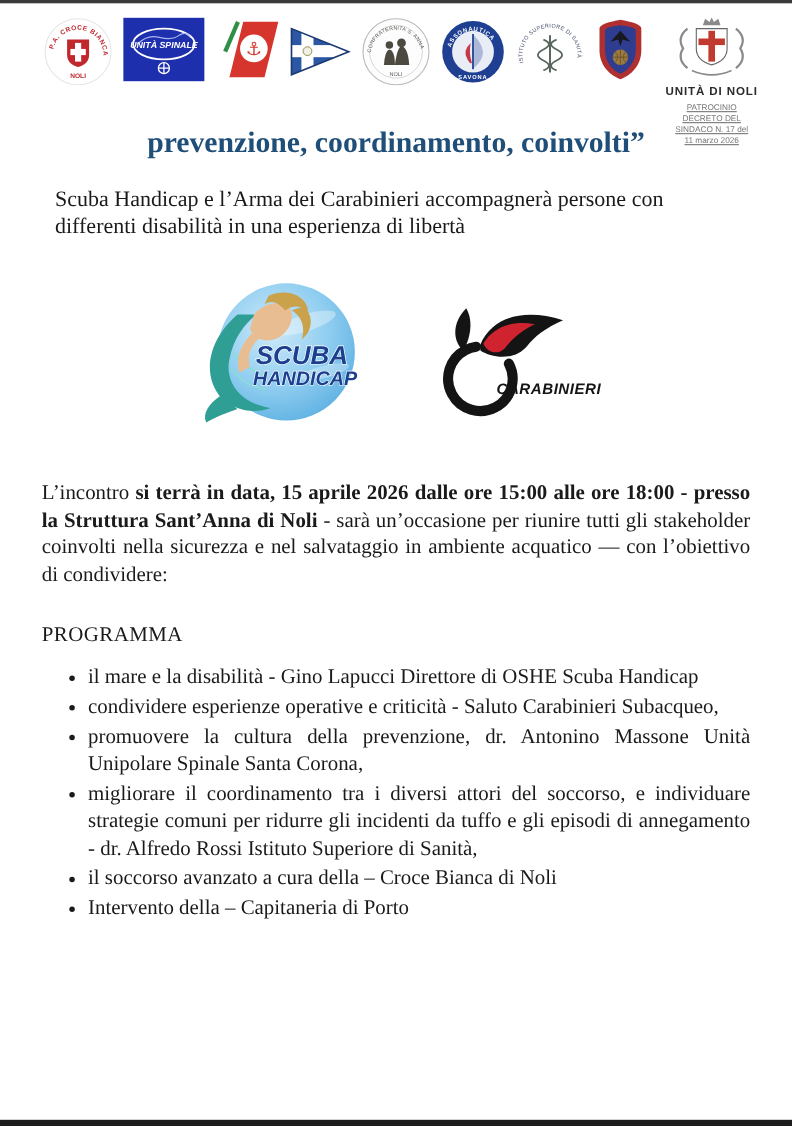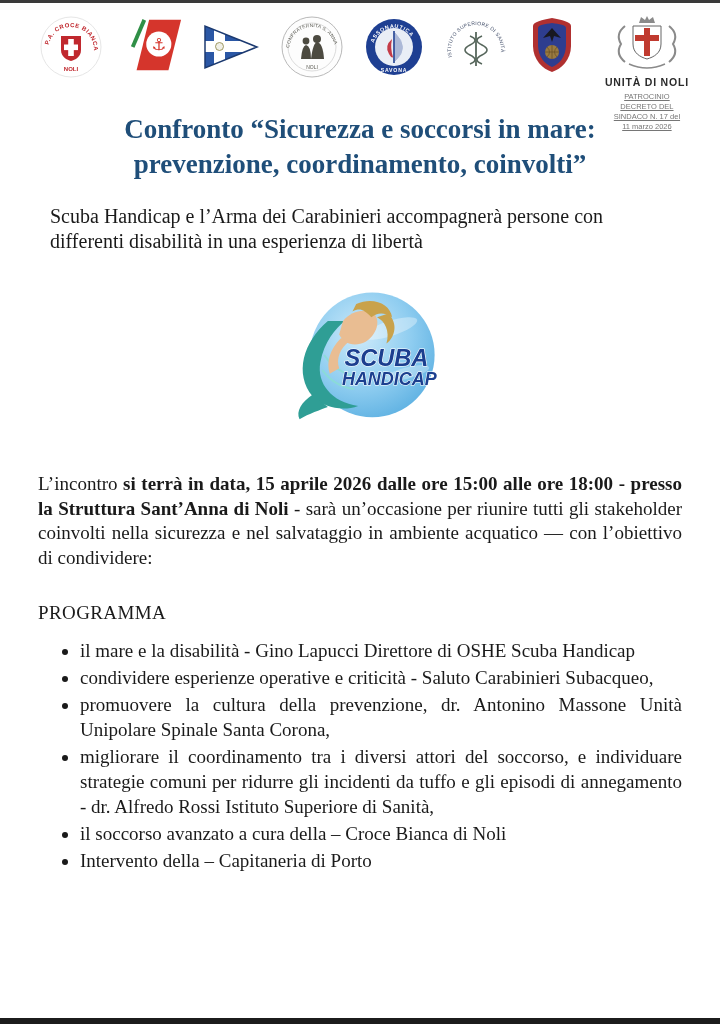--- a/index.html
+++ b/index.html
@@ -45,20 +45,30 @@
         <text font-size="6" fill="#c0282e" font-weight="bold" letter-spacing="0.5">
           <textPath href="#cbArc" startOffset="7%">P.A. CROCE BIANCA</textPath>
         </text>
         <path d="M21 20 h20 v14 c0 7 -6 10 -10 11 c-4 -1 -10 -4 -10 -11 Z" fill="#c0282e"></path>
         <rect x="28.2" y="23" width="5.6" height="17" fill="#ffffff"></rect>
         <rect x="24" y="28.5" width="14" height="5.6" fill="#ffffff"></rect>
         <text x="31" y="55" text-anchor="middle" font-size="6" fill="#c0282e" font-weight="bold">NOLI</text>
       </svg>
     </span>
 
+    <span class="logo">
+      <svg width="74" height="58" viewBox="0 0 74 58" xmlns="http://www.w3.org/2000/svg">
+        <rect width="74" height="58" fill="#1e2fae"></rect>
+        <ellipse cx="37" cy="24" rx="28" ry="14" fill="none" stroke="#ffffff" stroke-width="1.6"></ellipse>
+        <path d="M13 24 q9 -9 20 -6 q12 3 18 -2 q6 -4 10 2" stroke="#aab4f0" fill="none" stroke-width="1"></path>
+        <text x="37" y="27.5" text-anchor="middle" font-size="8" font-style="italic" font-weight="bold" fill="#ffffff">UNITÀ SPINALE</text>
+        <circle cx="37" cy="46" r="5" fill="none" stroke="#ffffff" stroke-width="1.2"></circle>
+        <path d="M37 41 v10 M32 46 h10" stroke="#ffffff" stroke-width="1.2"></path>
+      </svg>
+    </span>
 
     <span class="logo">
       <svg width="58" height="58" viewBox="0 0 60 58" xmlns="http://www.w3.org/2000/svg">
         <line x1="9" y1="31" x2="21" y2="3" stroke="#2f8f46" stroke-width="4"></line>
         <polygon points="26,3 59,3 46,55 13,55" fill="#d5352c"></polygon>
         <circle cx="36" cy="28" r="13" fill="#ffffff"></circle>
         <text x="36" y="34" text-anchor="middle" font-size="17" fill="#d5352c">⚓</text>
       </svg>
     </span>
 
@@ -152,21 +162,20 @@
       <div class="patron-caption">
         <div>PATROCINIO</div>
         <div>DECRETO DEL</div>
         <div>SINDACO N. 17 del</div>
         <div>11 marzo 2026</div>
       </div>
     </div>
   </div>
 
   <div class="title">
-    <div>Confronto “Sicurezza e soccorsi in mare:</div>
     <div>prevenzione, coordinamento, coinvolti”</div>
   </div>
 
   <p class="subtitle">Scuba Handicap e l’Arma dei Carabinieri accompagnerà persone con differenti disabilità in una esperienza di libertà</p>
 
   <div class="mid-logos">
 
     <span>
       <svg width="170" height="142" viewBox="0 0 180 150" xmlns="http://www.w3.org/2000/svg">
         <defs>
@@ -184,20 +193,29 @@
         <path d="M50 92 q14 18 34 20 M52 76 q10 16 30 22" stroke="#8adfd2" stroke-width="2" fill="none" opacity="0.8"></path>
         <path d="M72 40 C82 28 98 26 106 34 C112 42 106 56 96 62 C84 68 72 64 68 54 Z" fill="#e9bd92"></path>
         <path d="M70 58 C58 70 54 84 58 96 L68 90 C64 80 70 68 78 62 Z" fill="#e9bd92"></path>
         <path d="M86 22 C104 14 122 22 124 36 C114 30 108 32 102 36 C94 28 90 26 82 30 Z" fill="#c9a24b"></path>
         <path d="M120 32 C130 42 128 56 118 64 C122 50 116 40 108 36 Z" fill="#c9a24b"></path>
         <text x="118" y="88" text-anchor="middle" font-size="25" font-weight="bold" font-style="italic" fill="#1c3f8f" stroke="#ffffff" stroke-width="1.2" paint-order="stroke">SCUBA</text>
         <text x="121" y="108" text-anchor="middle" font-size="19" font-weight="bold" font-style="italic" fill="#1c3f8f" stroke="#ffffff" stroke-width="1.1" paint-order="stroke">HANDICAP</text>
       </svg>
     </span>
 
+    <span style="margin-top:14px;">
+      <svg width="170" height="110" viewBox="0 0 185 120" xmlns="http://www.w3.org/2000/svg">
+        <path d="M40 10 C26 24 26 42 37 52 C43 42 48 24 40 10 Z" fill="#141414"></path>
+        <path d="M54 46 C66 18 98 10 136 22 C118 30 108 38 100 48 C88 62 66 60 54 52 Z" fill="#141414"></path>
+        <path d="M57 45 C67 28 86 22 108 26 C95 32 86 40 78 50 C70 58 59 52 57 45 Z" fill="#cf2430"></path>
+        <circle cx="54" cy="80" r="32" fill="none" stroke="#141414" stroke-width="10" stroke-dasharray="162 40" stroke-linecap="round" transform="rotate(-28 54 80)"></circle>
+        <text x="70" y="95" font-size="15" font-weight="bold" font-style="italic" fill="#141414" letter-spacing="0.5">CARABINIERI</text>
+      </svg>
+    </span>
   </div>
 
   <p class="intro"><span>L’incontro </span><b>si terrà in data, 15 aprile 2026 dalle ore 15:00 alle ore 18:00 - presso la Struttura Sant’Anna di Noli</b><span> - sarà un’occasione per riunire tutti gli stakeholder coinvolti nella sicurezza e nel salvataggio in ambiente acquatico — con l’obiettivo di condividere:</span></p>
 
   <div class="program-heading">PROGRAMMA</div>
 
   <ul class="program-list">
     <li>il mare e la disabilità - Gino Lapucci Direttore di OSHE Scuba Handicap</li>
     <li>condividere esperienze operative e criticità - Saluto Carabinieri Subacqueo,</li>
     <li>promuovere la cultura della prevenzione, dr. Antonino Massone Unità Unipolare Spinale Santa Corona,</li>

